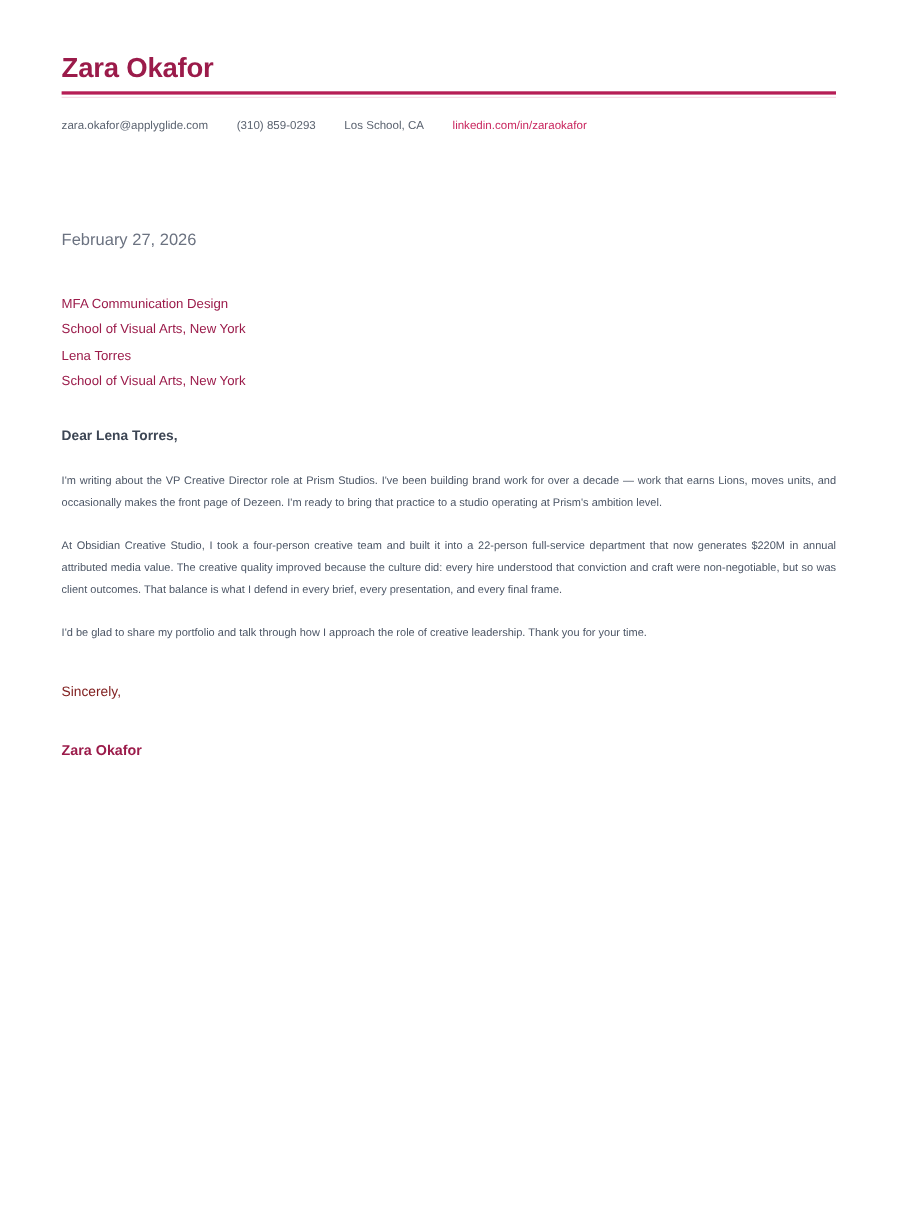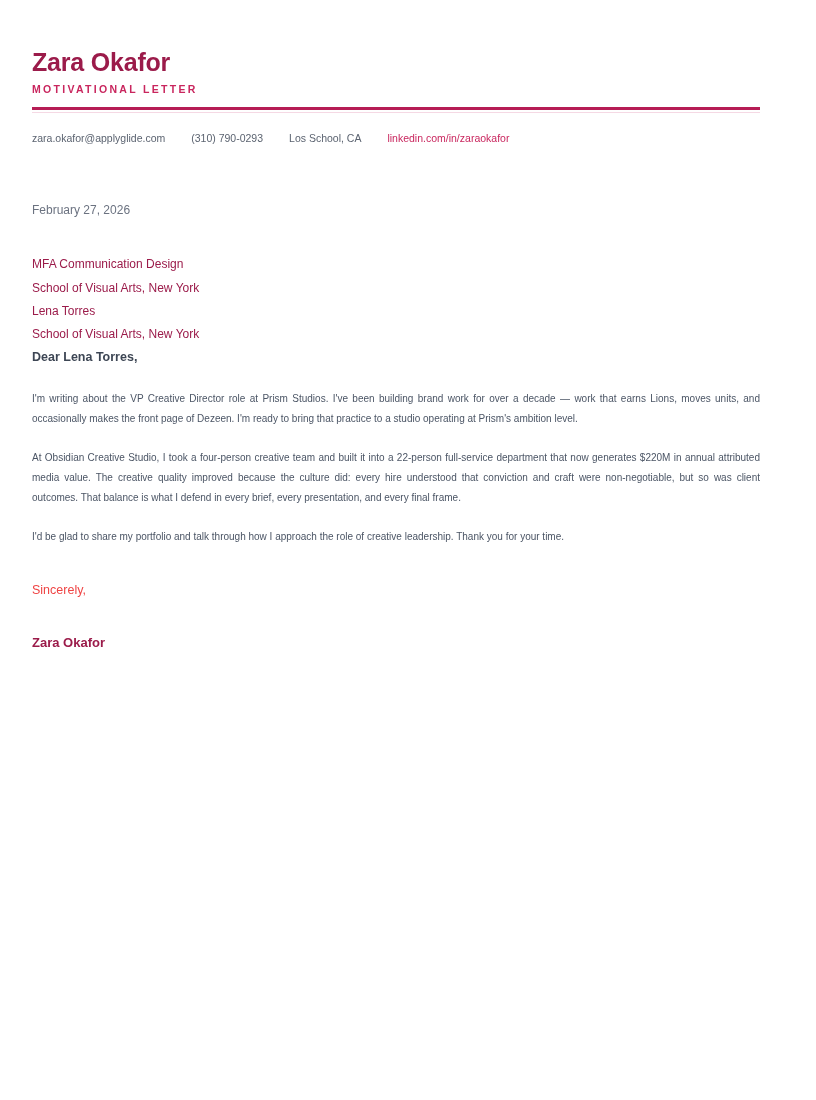--- a/index.html
+++ b/index.html
@@ -13,21 +13,21 @@
     height: 1100px;
     font-family: "Liberation Sans", sans-serif;
     -webkit-font-smoothing: antialiased;
   }
 
   .page {
     position: relative;
     width: 816px;
     height: 970px;
     box-sizing: border-box;
-    padding: 48px 56px 0 32px;
+    padding: 48px 56px 0 56px;
     background: #ffffff;
   }
 
   
   .letterhead {
     padding-top: 0;
   }
   .name-title {
     font-size: 25px;
     font-weight: bold;
@@ -72,42 +72,43 @@
     white-space: nowrap;
   }
   .contact-item.link {
     color: #c9265e;
     margin-right: 0;
     text-decoration: none;
   }
 
   
   .date-line {
-    margin-top: 55px;
-    font-size: 12px;
+    margin-top: 86px;
+    font-size: 15px;
     color: #6b7280;
     line-height: 1.5;
   }
 
   
   .recipient {
     margin-top: 34px;
     font-size: 12px;
     color: #9b1b4a;
     line-height: 1.95;
   }
   .recipient div {
     white-space: nowrap;
   }
   .recipient .rcp-name {
     font-weight: normal;
   }
 
   
   .salutation {
+    margin-top: 28px;
     font-size: 12.5px;
     font-weight: bold;
     color: #3d4654;
     line-height: 1.6;
   }
   .body-copy {
     margin-top: 22px;
   }
   .body-copy p {
     margin: 0 0 19px 0;
@@ -117,46 +118,45 @@
     text-align: justify;
     text-justify: inter-word;
   }
   .body-copy p:last-child {
     margin-bottom: 0;
   }
 
   .closing {
     margin-top: 33px;
     font-size: 12.5px;
-    color: #ef4444;
+    color: #7f1d1d;
     line-height: 1.6;
   }
   .signature-name {
     margin-top: 33px;
     font-size: 13px;
     font-weight: bold;
     color: #9b1b4a;
     line-height: 1.5;
   }
 </style>
 </head>
 <body>
 
 <div class="page">
 
   <header class="letterhead">
     <h1 class="name-title">Zara Okafor</h1>
-    <div class="doc-kind">MOTIVATIONAL LETTER</div>
     <div class="rule-main"></div>
     <div class="rule-sub"></div>
   </header>
 
   <div class="contact-row">
     <span class="contact-item">zara.okafor@applyglide.com</span>
-    <span class="contact-item">(310) 790-0293</span>
+    <span class="contact-item">(310) 859-0293</span>
     <span class="contact-item">Los School, CA</span>
     <a class="contact-item link" href="#">linkedin.com/in/zaraokafor</a>
   </div>
 
   <div class="date-line">February 27, 2026</div>
 
   <div class="recipient">
     <div>MFA Communication Design</div>
     <div>School of Visual Arts, New York</div>
     <div class="rcp-name">Lena Torres</div>

